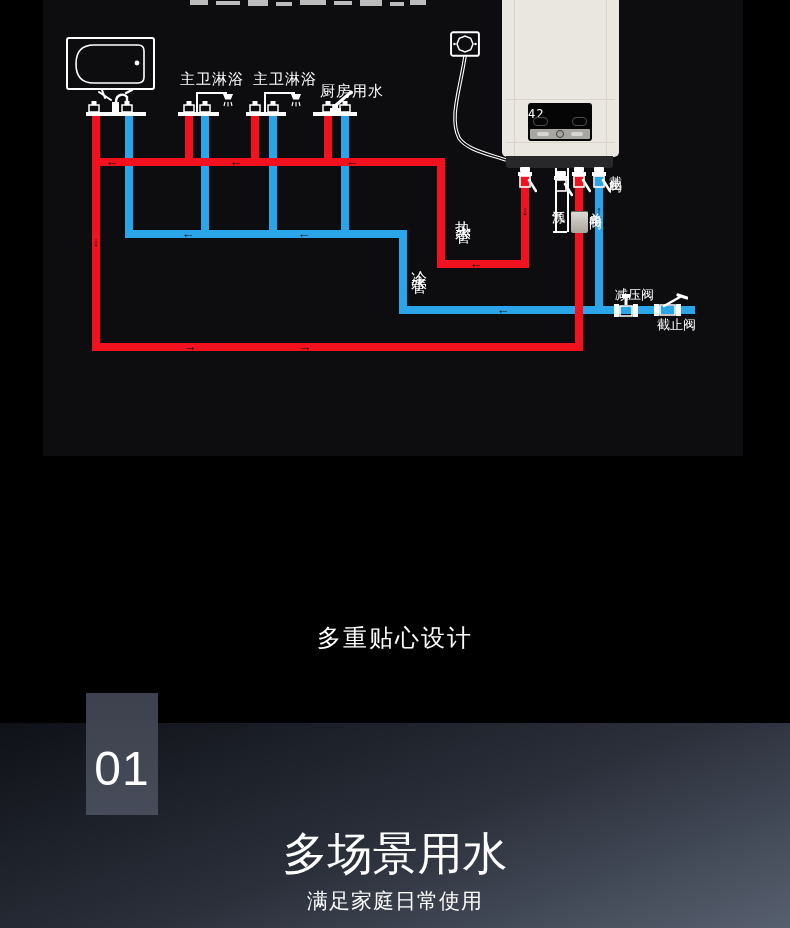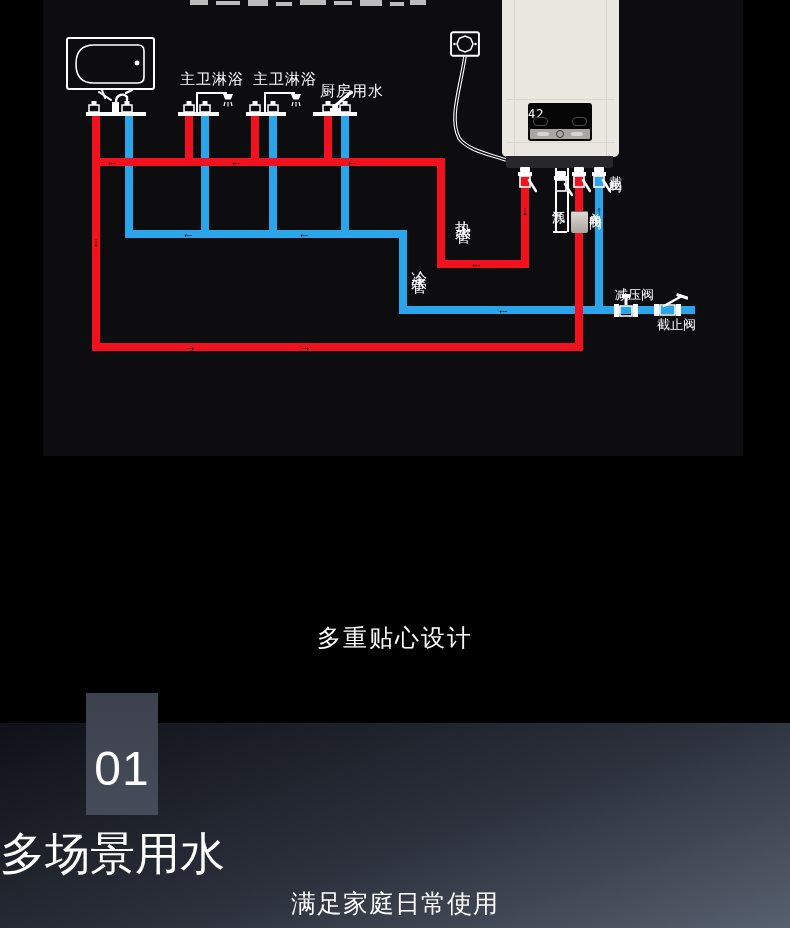--- a/index.html
+++ b/index.html
@@ -43,22 +43,22 @@
               background:linear-gradient(#e0ddd7,#a9a59d);box-shadow:inset 0 5px 0 -4px #6f6b64, inset 0 12px 0 -11px #6f6b64;}
   
   .feature-title{left:0;top:543px;width:790px;text-align:center;color:#fff;font-size:46px;
                  letter-spacing:1px;line-height:1.15;}
   .feature-sub{left:0;top:622px;width:790px;text-align:center;color:#fff;font-size:24px;letter-spacing:2px;}
   .scene-bg{left:0;top:723px;width:790px;height:205px;
             background:linear-gradient(160deg,#0f1117 0%,#2a2f3a 52%,#57606f 100%);}
   .num-box{left:86px;top:693px;width:72px;height:122px;background:linear-gradient(#3d414d,#474c5a);
            z-index:3;display:flex;justify-content:center;align-items:flex-start;}
   .num-box span{margin-top:52px;color:#fff;font-size:48px;font-weight:100;letter-spacing:1px;line-height:1;}
-  .scene-title{left:0;top:824px;width:790px;text-align:left;color:#fff;font-size:45px;z-index:4;}
-  .scene-sub{left:0;top:887px;width:790px;text-align:center;color:#fdfdfd;font-size:25px;letter-spacing:1px;z-index:4;}
+  .scene-title{left:0;top:824px;width:790px;text-align:center;color:#fff;font-size:45px;z-index:4;}
+  .scene-sub{left:0;top:887px;width:790px;text-align:center;color:#fdfdfd;font-size:21px;letter-spacing:1px;z-index:4;}
   svg{display:block;}
 </style>
 </head>
 <body>
 
 <div class="page">
 
   <div class="abs panel">
 
     <div class="abs" style="left:145px;top:0;width:240px;height:7px;">

